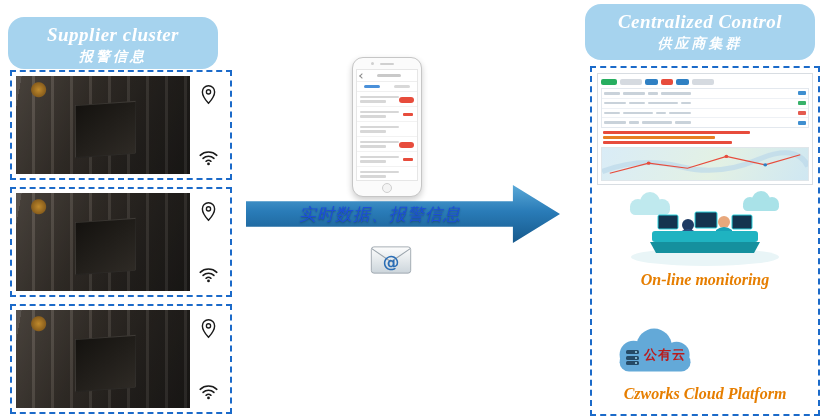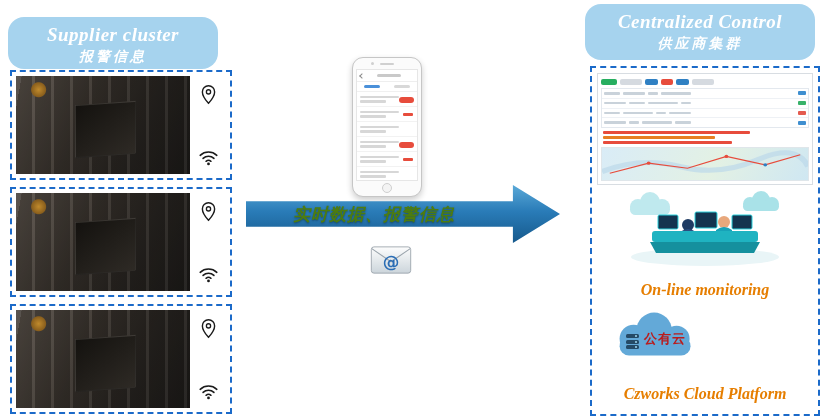--- a/index.html
+++ b/index.html
@@ -42,21 +42,21 @@
   .ps-row{position:relative;height:15px;border-bottom:1px solid #f2f2f2;padding:2px 3px;display:flex;flex-direction:column;justify-content:center;gap:2px}
   .ps-line{height:2.5px;border-radius:1px;background:#d7d7d7}
   .ps-line.short{width:48%}.ps-line.long{width:72%}
   .ps-badge{position:absolute;right:3px;top:4.5px;width:15px;height:6px;border-radius:3px;background:#e74c3c}
   .ps-red{position:absolute;right:4px;top:6px;width:10px;height:2.5px;border-radius:1px;background:#e74c3c}
 
   
   .flow-arrow{position:absolute;left:246px;top:185px;width:314px;height:58px;
     background:linear-gradient(180deg,#5aa9d8 0%,#2a7cb8 45%,#16598c 100%);
     clip-path:polygon(0 28%,85% 28%,85% 0,100% 50%,85% 100%,85% 72%,0 72%)}
-  .flow-arrow-label{position:absolute;left:293px;top:214px;transform:translateY(-50%);color:#4d7c0f;font-style:italic;font-weight:bold;font-size:17px;letter-spacing:1px;text-shadow:0 1px 2px rgba(0,0,0,.35)}
+  .flow-arrow-label{position:absolute;left:299px;top:214px;transform:translateY(-50%);color:#1d4ed8;font-style:italic;font-weight:normal;font-size:17px;letter-spacing:1px;text-shadow:0 1px 2px rgba(0,0,0,.35)}
 
   
   .email-wrap{position:absolute;left:370px;top:243px;width:42px;height:34px}
 
   
   .right-box{position:absolute;left:590px;top:66px;width:230px;height:350px;border:2px dashed #1b6ac9;background:#fff;display:flex;flex-direction:column;padding:5px}
 
   
   .dash{height:112px;border:1px solid #d8dde2;background:#fff;padding:3px;display:flex;flex-direction:column;gap:2px}
   .dash-toolbar{height:9px;display:flex;gap:3px;align-items:center}
@@ -77,33 +77,33 @@
   .note-line.red{background:#e74c3c}
   .nw1{width:72%}.nw2{width:55%}.nw3{width:63%}
   .dash-map{flex:1;position:relative;border:1px solid #dfe6ea;overflow:hidden;
     background:linear-gradient(120deg,#d9ecf7 0%,#e3f1e4 55%,#cfe7f2 100%)}
   .dash-map svg{width:100%;height:100%;display:block}
 
   
   .illustration{height:80px;margin-top:4px}
   .illustration svg{width:100%;height:100%;display:block}
 
-  .monitor-label{color:#e67e00;font-weight:bold;font-style:italic;font-size:16px;text-align:center;margin-top:12px}
+  .monitor-label{color:#e67e00;font-weight:bold;font-style:italic;font-size:16px;text-align:center;margin-top:2px}
   .spacer{flex:1}
 
   
   .clouds-row{display:flex;justify-content:space-between;padding:0 12px;height:58px}
   .cloud{position:relative;width:94px;height:56px}
   .cloud svg{width:100%;height:100%;display:block}
   .cloud-label{position:absolute;left:55%;top:58%;transform:translate(-40%,-50%);color:#b91c1c;font-family:"Liberation Sans",sans-serif;font-weight:bold;font-size:13px;letter-spacing:1px;white-space:nowrap}
   .server-icon{position:absolute;left:17px;top:27px;width:13px;height:15px;display:flex;flex-direction:column;gap:1.5px}
   .server-icon i{flex:1;background:#254a66;border-radius:1.5px;position:relative}
   .server-icon i::after{content:"";position:absolute;right:2px;top:50%;transform:translateY(-50%);width:2px;height:2px;border-radius:50%;background:#9fd8ef}
 
-  .platform-label{color:#e67e00;font-weight:bold;font-style:italic;font-size:16px;text-align:center;margin:20px 0 6px}
+  .platform-label{color:#e67e00;font-weight:bold;font-style:italic;font-size:16px;text-align:center;margin:4px 0 6px}
 </style>
 </head>
 <body>
 
 <div class="panel-header left-header">
   <div class="header-title">Supplier cluster</div>
   <div class="header-subtitle">报警信息</div>
 </div>
 
 <div class="machine-box mb1">

